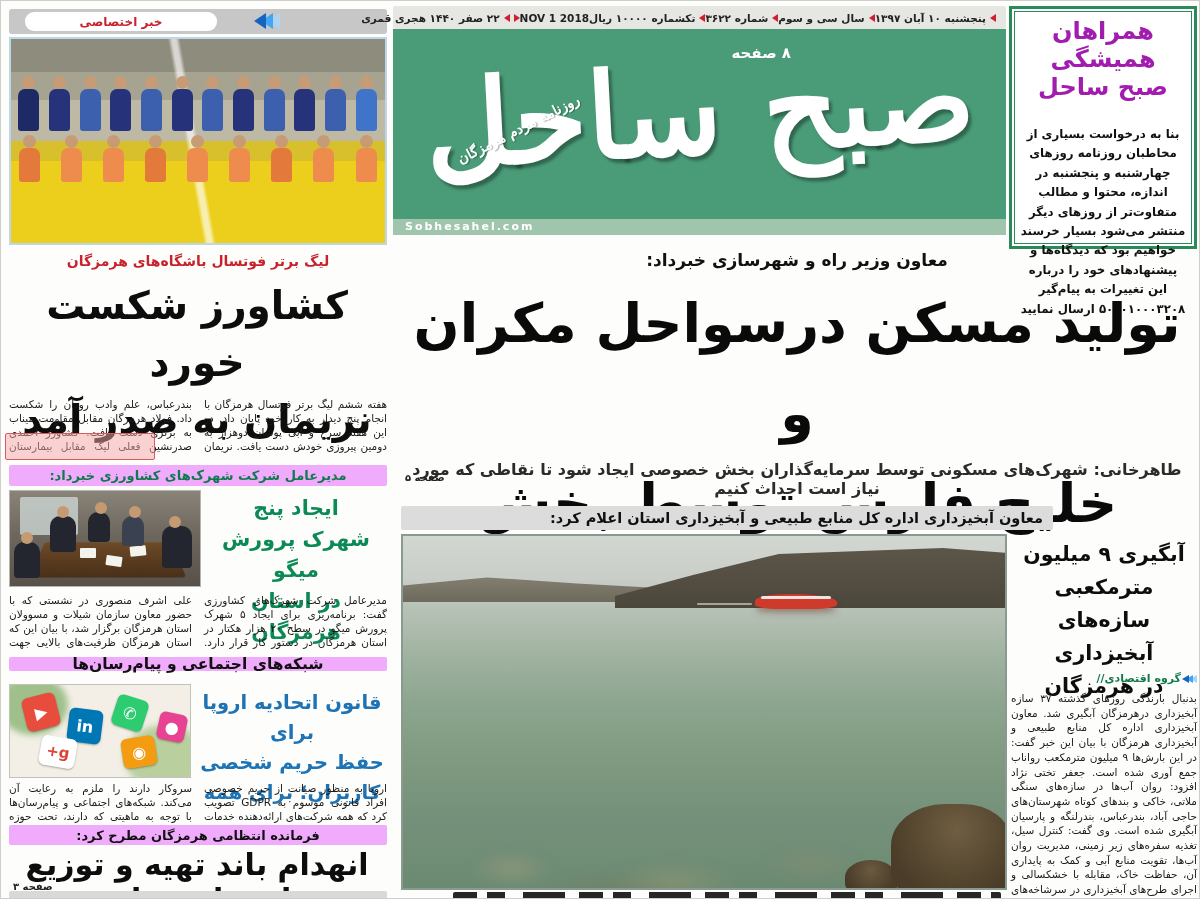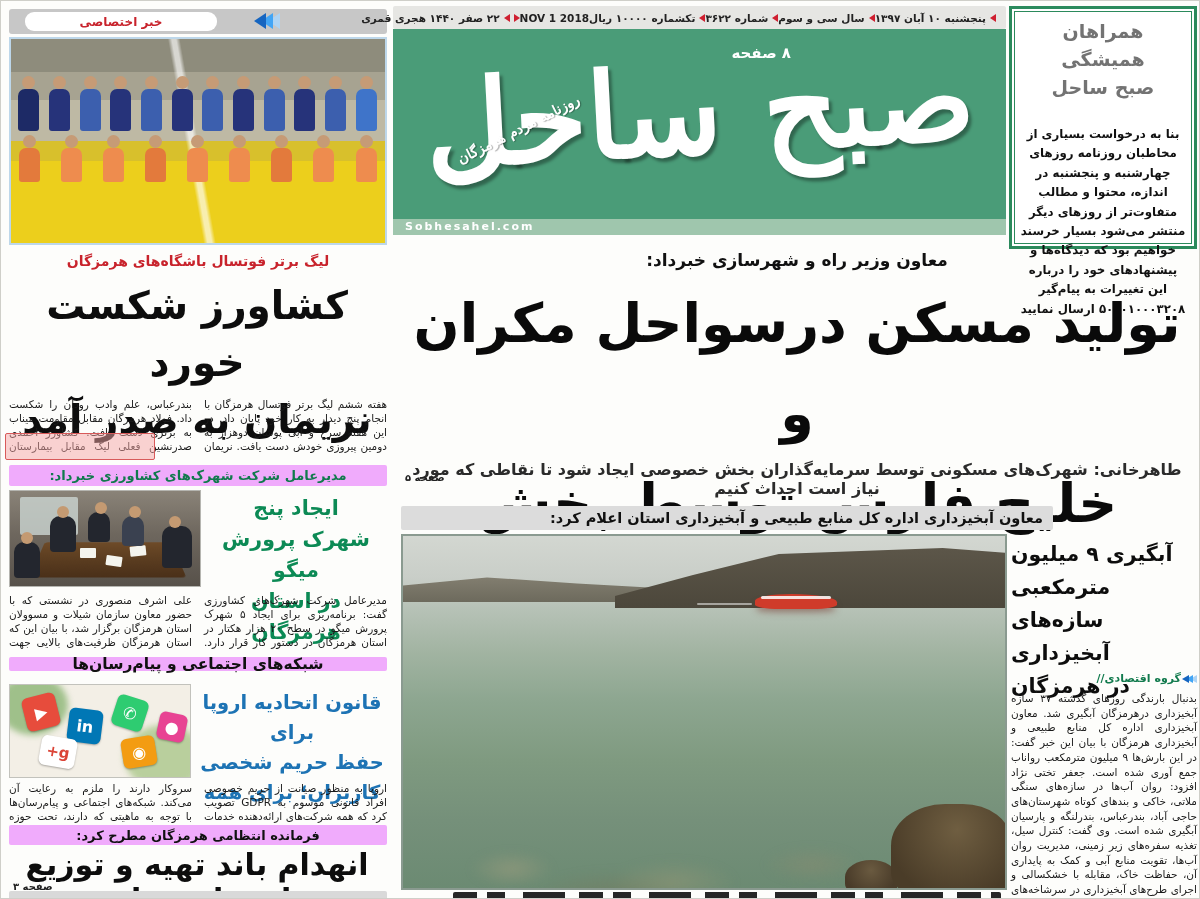--- a/index.html
+++ b/index.html
@@ -124,31 +124,31 @@
       radial-gradient(60px 26px at 18% 70%, rgba(158,158,126,.55), transparent 70%),
       radial-gradient(90px 32px at 45% 82%, rgba(150,152,118,.5), transparent 70%),
       radial-gradient(70px 26px at 68% 66%, rgba(140,140,112,.45), transparent 70%),
       radial-gradient(120px 40px at 35% 96%, rgba(120,118,90,.5), transparent 70%); }
   .rock-big { position:absolute; right:-6px; bottom:-8px; width:120px; height:92px;
     background:radial-gradient(circle at 55% 28%, #6f5e41, #4a3c28 75%); border-radius:45% 40% 15% 25%; }
   .rock-small { position:absolute; right:108px; bottom:-6px; width:52px; height:34px;
     background:radial-gradient(circle at 50% 30%, #6a5a40, #493b29 75%); border-radius:50% 50% 20% 30%; }
 
   
-  .ws-h { left:1010px; top:537px; width:186px; text-align:left; font-size:20.5px; font-weight:800; color:#0d0d0d; line-height:33px; }
+  .ws-h { left:1010px; top:537px; width:186px; text-align:center; font-size:20.5px; font-weight:800; color:#0d0d0d; line-height:33px; }
   .ws-byline { left:1010px; top:671px; width:186px; display:flex; align-items:center; justify-content:flex-start; }
   .ws-byline .chev { border-top-width:4px; border-bottom-width:4px; margin-left:-3px; }
   .ws-byline .chev.c1{ border-right:7px solid #1565c0; } .ws-byline .chev.c2{ border-right:7px solid #42a5f5; } .ws-byline .chev.c3{ border-right:7px solid #aed4f4; }
   .ws-byline span { font-size:11px; font-weight:bold; color:#117a4d; margin-right:4px; }
   .ws-body { left:1010px; top:690px; width:186px; height:200px; font-size:10.5px; line-height:14.7px; text-align:justify; color:#1a1a1a; }
 
   
   .ann-box { left:1008px; top:5px; width:188px; height:243px; background:#fff; border:3px solid #2b8a5c;
     box-shadow:inset 0 0 0 2px #fff, inset 0 0 0 3px #2b8a5c; padding:8px 7px 4px; }
-  .ann-title { text-align:center; color:#737373; font-size:19px; font-weight:800; line-height:28px; }
+  .ann-title { text-align:center; color:#a21caf; font-size:24px; font-weight:800; line-height:28px; }
   .ann-body { margin-top:24px; text-align:center; font-size:11.8px; font-weight:bold; line-height:19.4px; color:#111; }
 
   
   .clipped { left:452px; top:891px; width:548px; height:8px; opacity:.92;
     background:repeating-linear-gradient(90deg,#141414 0 24px, transparent 24px 34px, #141414 34px 52px, transparent 52px 70px, #141414 70px 112px, transparent 112px 126px); border-radius:2px; }
 </style>
 </head>
 <body>
 
 <div id="page">

